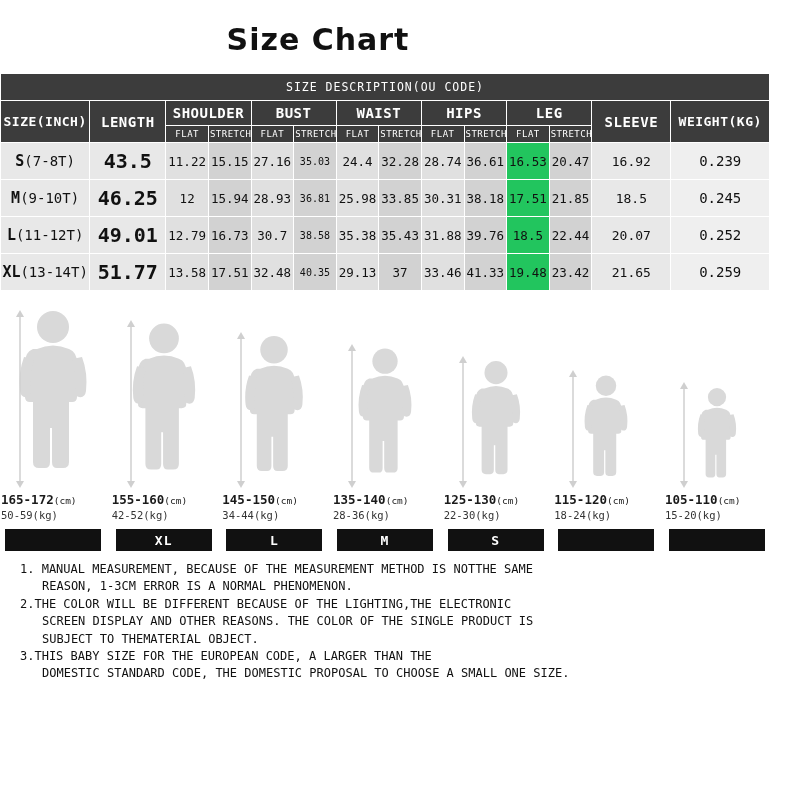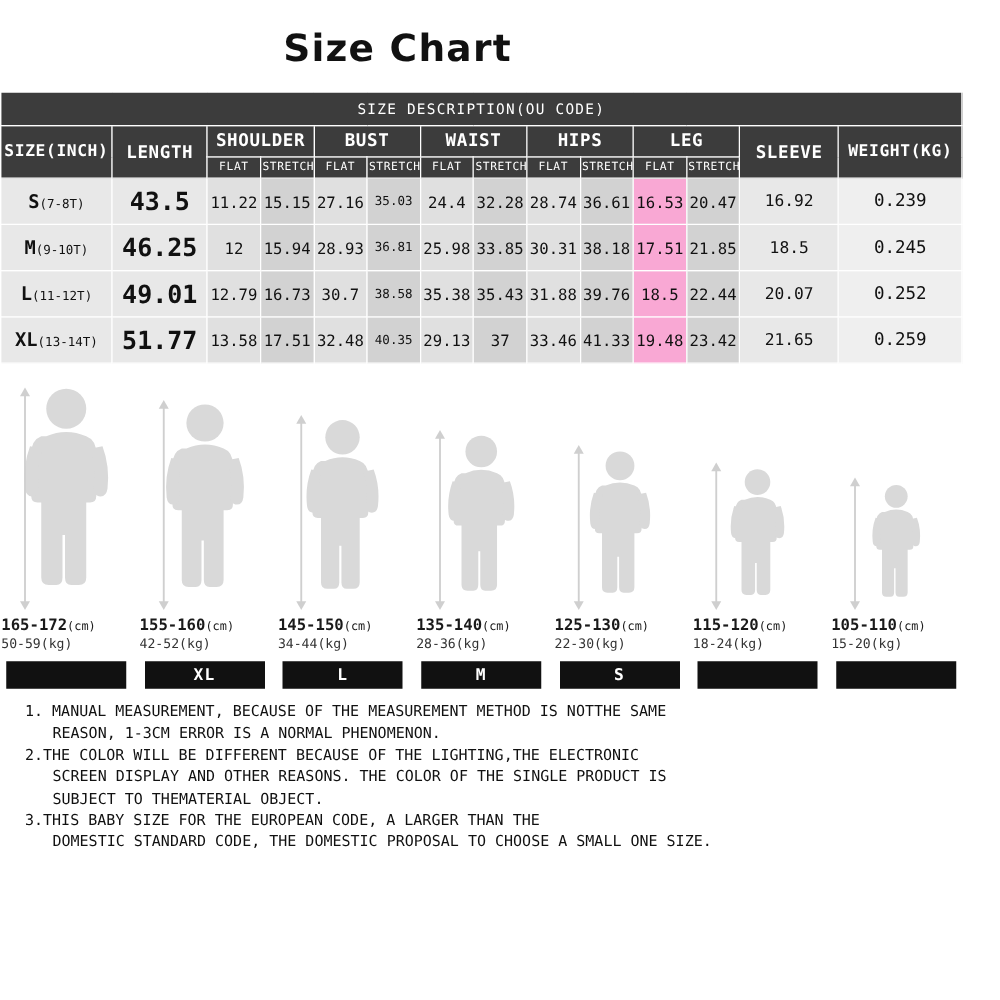--- a/index.html
+++ b/index.html
@@ -46,31 +46,31 @@
   }
   .hdr-sub{
     background:#3c3c3c;color:#fff;
     font-size:9px;height:14px;font-weight:normal;letter-spacing:.5px;
   }
   .hdr-main.small{font-size:13px;}
   td.rowhead{
     background:#e8e8e8;
     font-size:15px;font-weight:bold;height:34px;
   }
-  td.rowhead .sub{font-size:10px;font-weight:normal;}
+  td.rowhead .sub{font-size:14px;font-weight:normal;}
   td.len{background:#e8e8e8;font-size:20px;font-weight:bold;}
   td.g1{background:#e0e0e0;font-size:12.5px;}
   td.g2{background:#d2d2d2;font-size:12.5px;}
   td.g3{background:#e0e0e0;font-size:12.5px;}
   td.g4{background:#d2d2d2;font-size:10px;}
   td.g5{background:#e0e0e0;font-size:12.5px;}
   td.g6{background:#d2d2d2;font-size:12.5px;}
   td.g7{background:#e0e0e0;font-size:12.5px;}
   td.g8{background:#d2d2d2;font-size:12.5px;}
-  td.g9{background:#f9a8d4;font-size:12.5px;}
+  td.g9{background:#22c55e;font-size:12.5px;}
   td.g10{background:#d2d2d2;font-size:12.5px;}
   td.sleeve{background:#e8e8e8;font-size:13px;}
   td.weight{background:#efefef;font-size:14px;}
 
   
   .figures{
     position:relative;
     width:770px;margin:14px auto 0 auto;
     display:flex;justify-content:space-between;
   }

